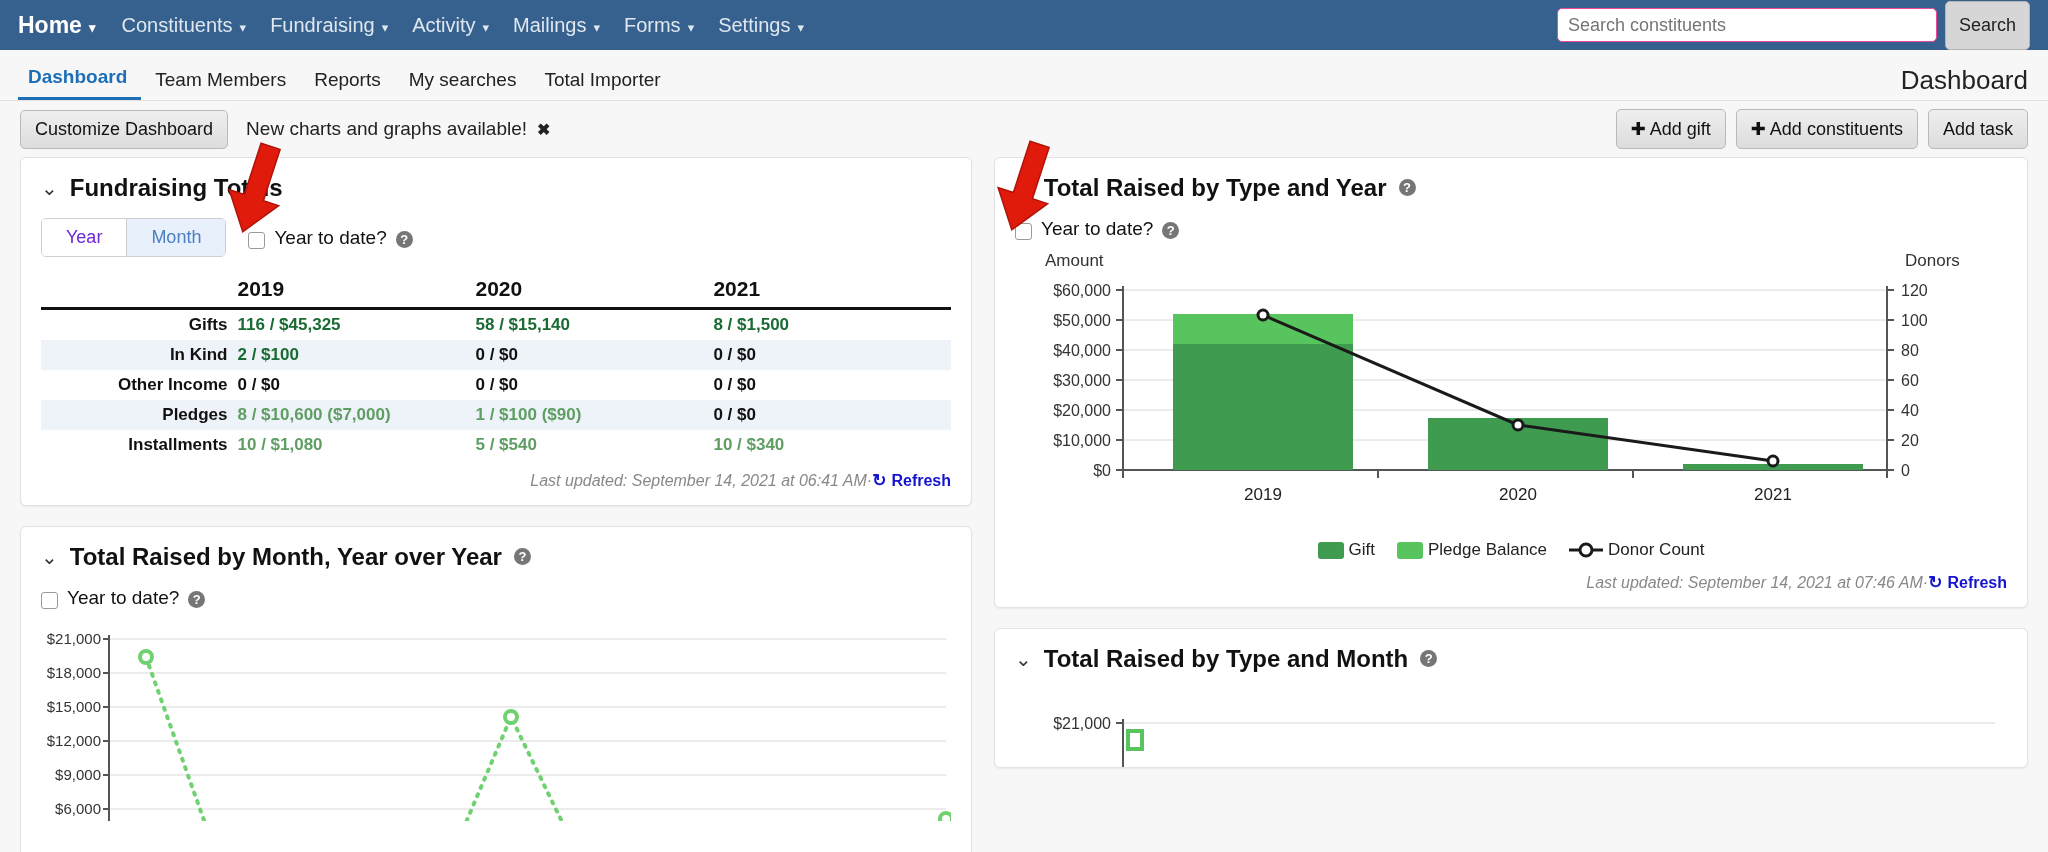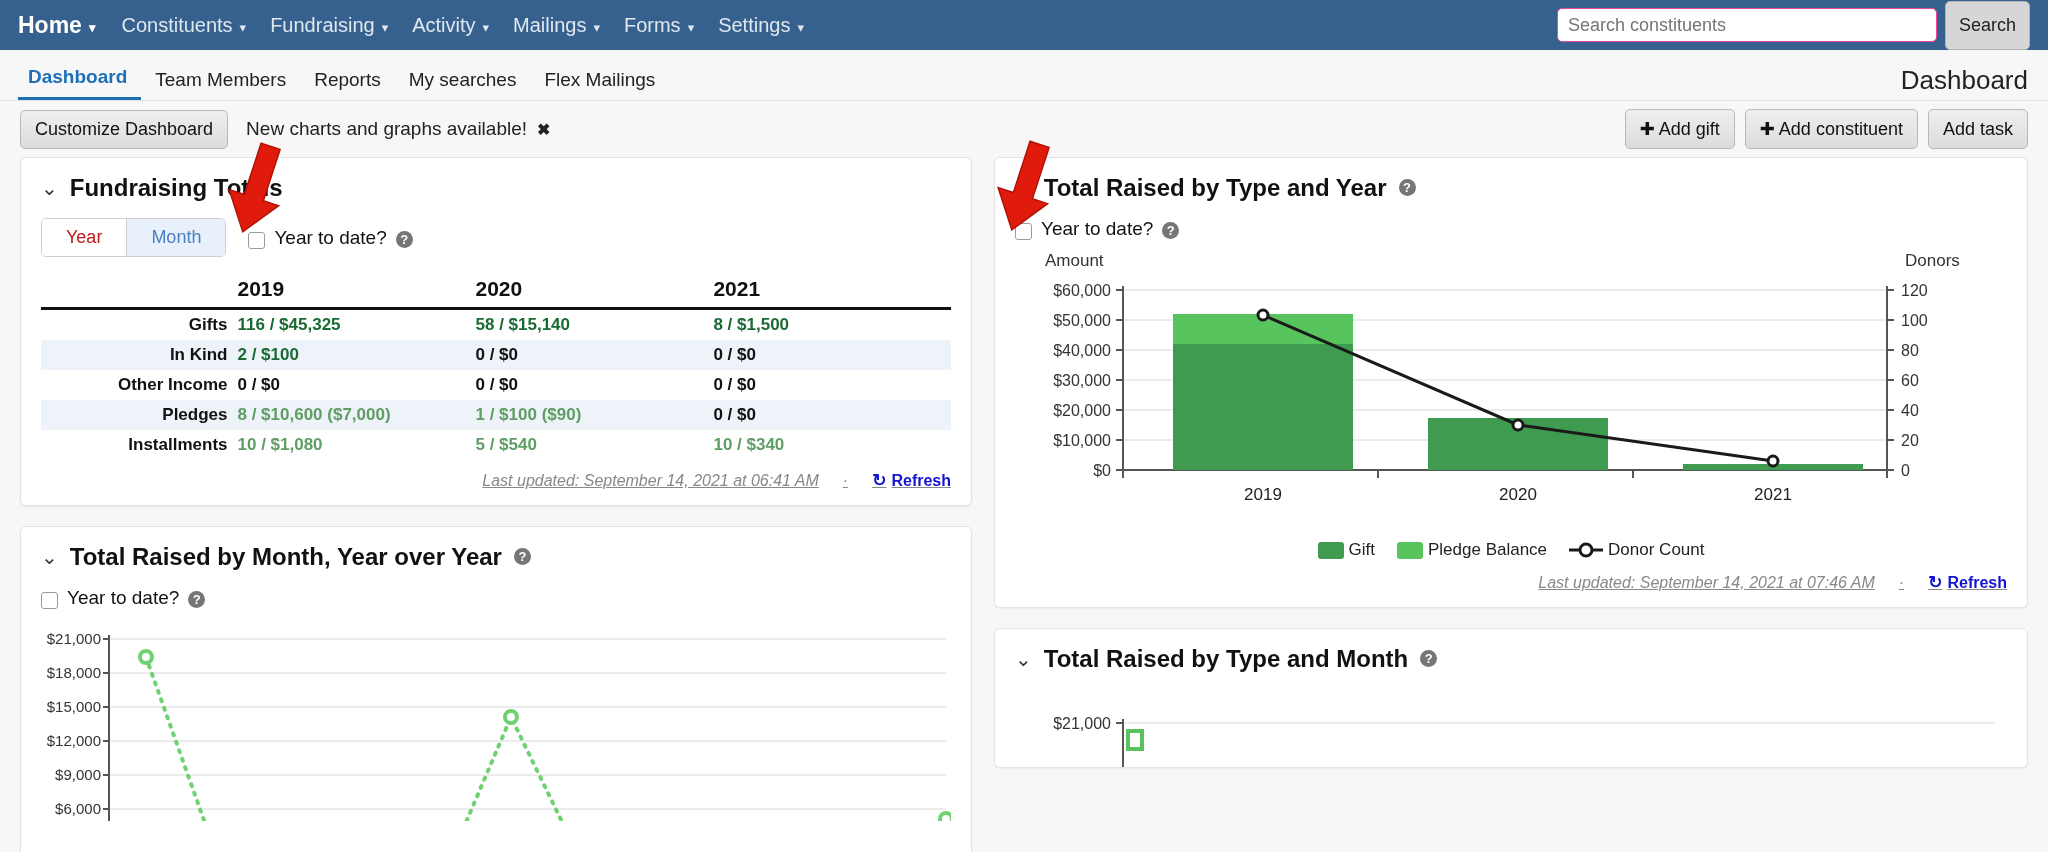--- a/index.html
+++ b/index.html
@@ -78,43 +78,43 @@
   .help{
     display:inline-block; width:17px; height:17px; border-radius:50%;
     background:#767676; color:#fff; font-size:13px; font-weight:bold;
     text-align:center; line-height:17px; cursor:pointer; position:relative; top:-1px;
   }
 
   
   .ctrl-row{ display:flex; align-items:center; gap:22px; padding:8px 20px 12px 20px; }
   .toggle{ display:flex; border:1px solid #cfcfcf; border-radius:5px; overflow:hidden; }
   .toggle div{ font-size:18px; padding:8px 24px; cursor:pointer; }
-  .toggle .on{ background:#fff; color:#b91c1c; }
+  .toggle .on{ background:#fff; color:#6d28d9; }
   .toggle .off{ background:#e8f0fb; color:#4a7fc1; border-left:1px solid #cfcfcf; }
   .chkrow{ display:flex; align-items:flex-end; gap:9px; font-size:19px; color:#111; }
   .chk{
     width:17px; height:17px; border:1px solid #9a9a9a; border-radius:3px; background:#fff;
     cursor:pointer; display:inline-block;
   }
 
   
   table.tot{ width:calc(100% - 40px); margin:4px 20px 0 20px; border-collapse:collapse; }
   table.tot th.y{ font-size:21px; font-weight:bold; color:#111; text-align:left; padding:4px 0 6px 0; }
   table.tot thead tr{ border-bottom:3px solid #111; }
   table.tot td{ font-size:17px; padding:5px 0; }
   table.tot td.lab{ text-align:right; font-weight:bold; color:#111; padding-right:10px; width:200px; }
   table.tot td.val{ color:#1a6b33; font-weight:bold; }
   table.tot td.zero{ color:#111; font-weight:bold; }
   table.tot td.pale{ color:#5f9e63; font-weight:bold; }
   table.tot tr.alt{ background:#eef2f9; }
   .colw{ width:245px; }
 
   .card-foot{
-    display:flex; justify-content:flex-end; align-items:center; gap:24px;
-    padding:10px 20px 14px 20px; font-size:16px; color:#888; font-style:italic;text-decoration:underline;
+    display:flex; justify-content:flex-end; align-items:center; gap:0;
+    padding:10px 20px 14px 20px; font-size:16px; color:#888; font-style:italic;
   }
   .refresh{ color:#1414d0; font-style:normal; font-weight:bold; cursor:pointer; display:flex; align-items:center; gap:5px;}
   .refresh-ico{ color:#1414d0; font-size:17px; }
   .dot{ color:#888; }
 
   
   .chart-wrap{ padding:6px 20px 0 20px; position:relative; }
   svg text{ font-family:"Liberation Sans", sans-serif; }
 
   .legend{ display:flex; justify-content:center; align-items:center; gap:22px; padding:6px 0 2px 0; }
@@ -161,33 +161,33 @@
     <input class="searchbox" placeholder="Search constituents" style="">
     <button class="searchbtn">Search</button>
   </div>
 </div>
 
 <div class="subnav">
   <div class="tab active">Dashboard</div>
   <div class="tab">Team Members</div>
   <div class="tab">Reports</div>
   <div class="tab">My searches</div>
-  <div class="tab">Flex Mailings</div>
+  <div class="tab">Total Importer</div>
   <div class="page-title">Dashboard</div>
 </div>
 
 <div class="toolbar">
   <button class="btn">Customize Dashboard</button>
   <div class="notice">
     <span>New charts and graphs available!</span>
     <span class="x">✖</span>
   </div>
   <div class="toolbar-right">
     <button class="btn">✚ Add gift</button>
-    <button class="btn">✚ Add constituent</button>
+    <button class="btn">✚ Add constituents</button>
     <button class="btn">Add task</button>
   </div>
 </div>
 
 <div class="cols">
 
   <div class="col-left">
 
     <div class="card">
       <div class="card-head">

